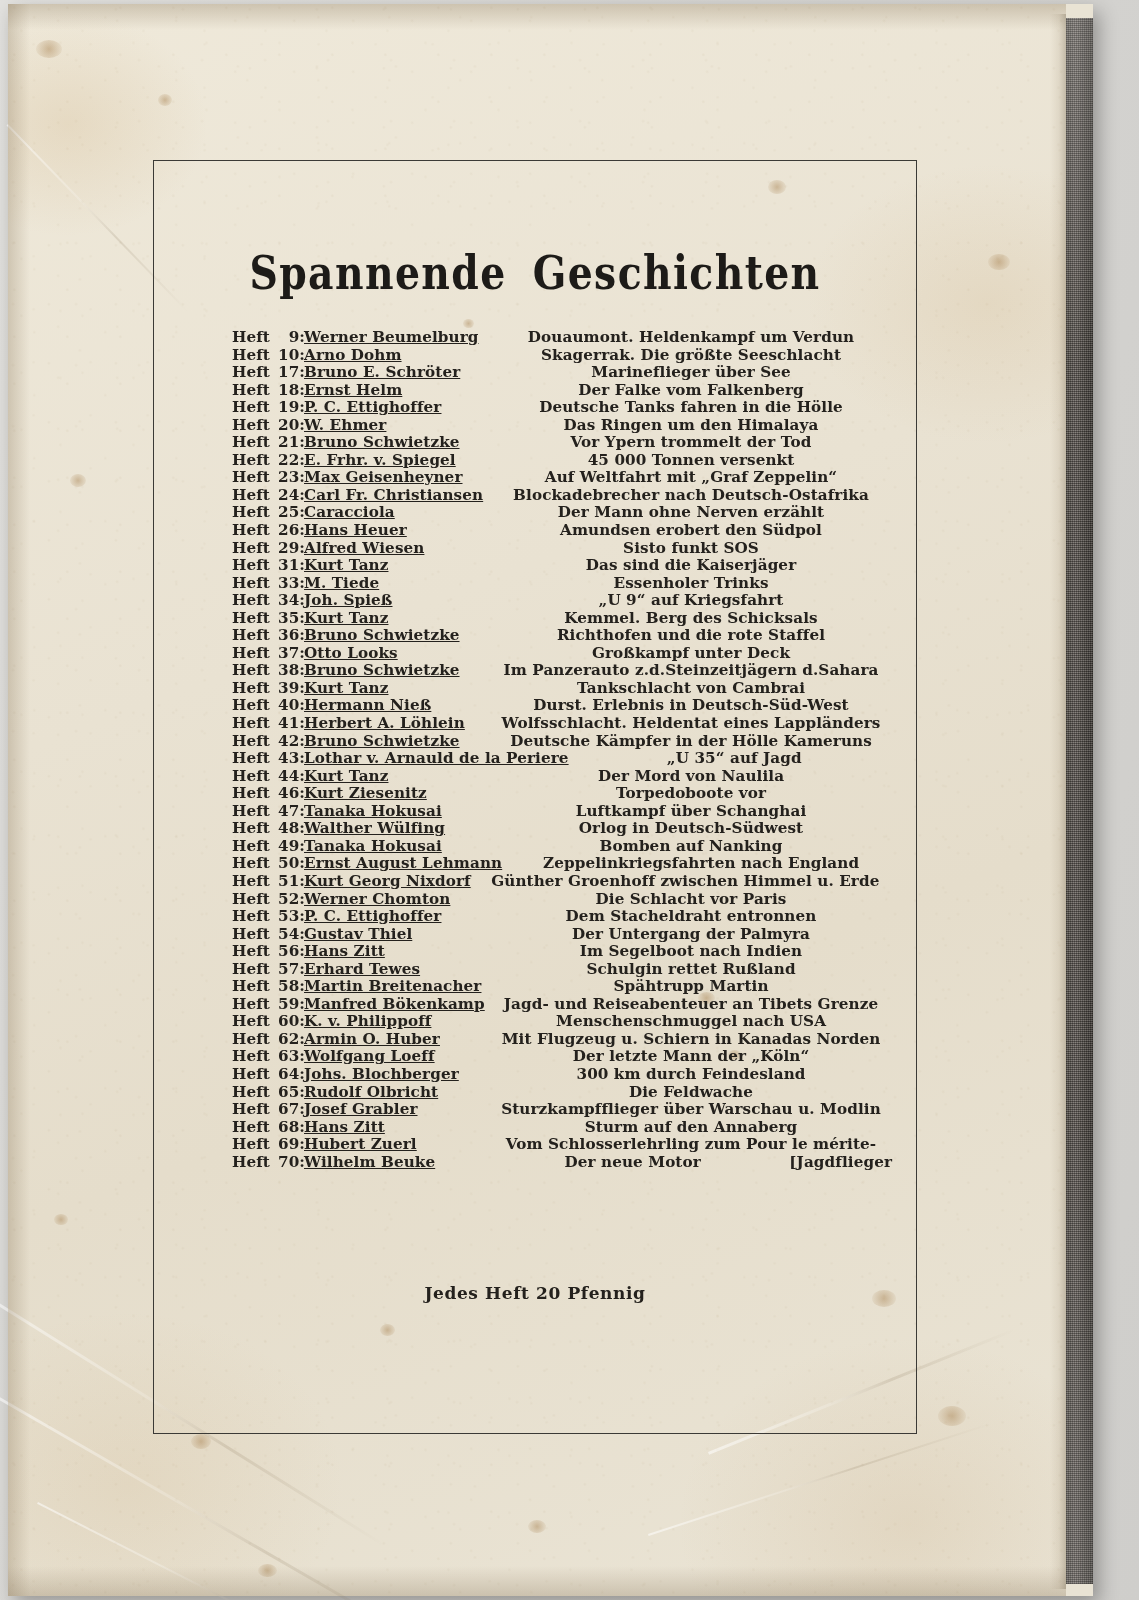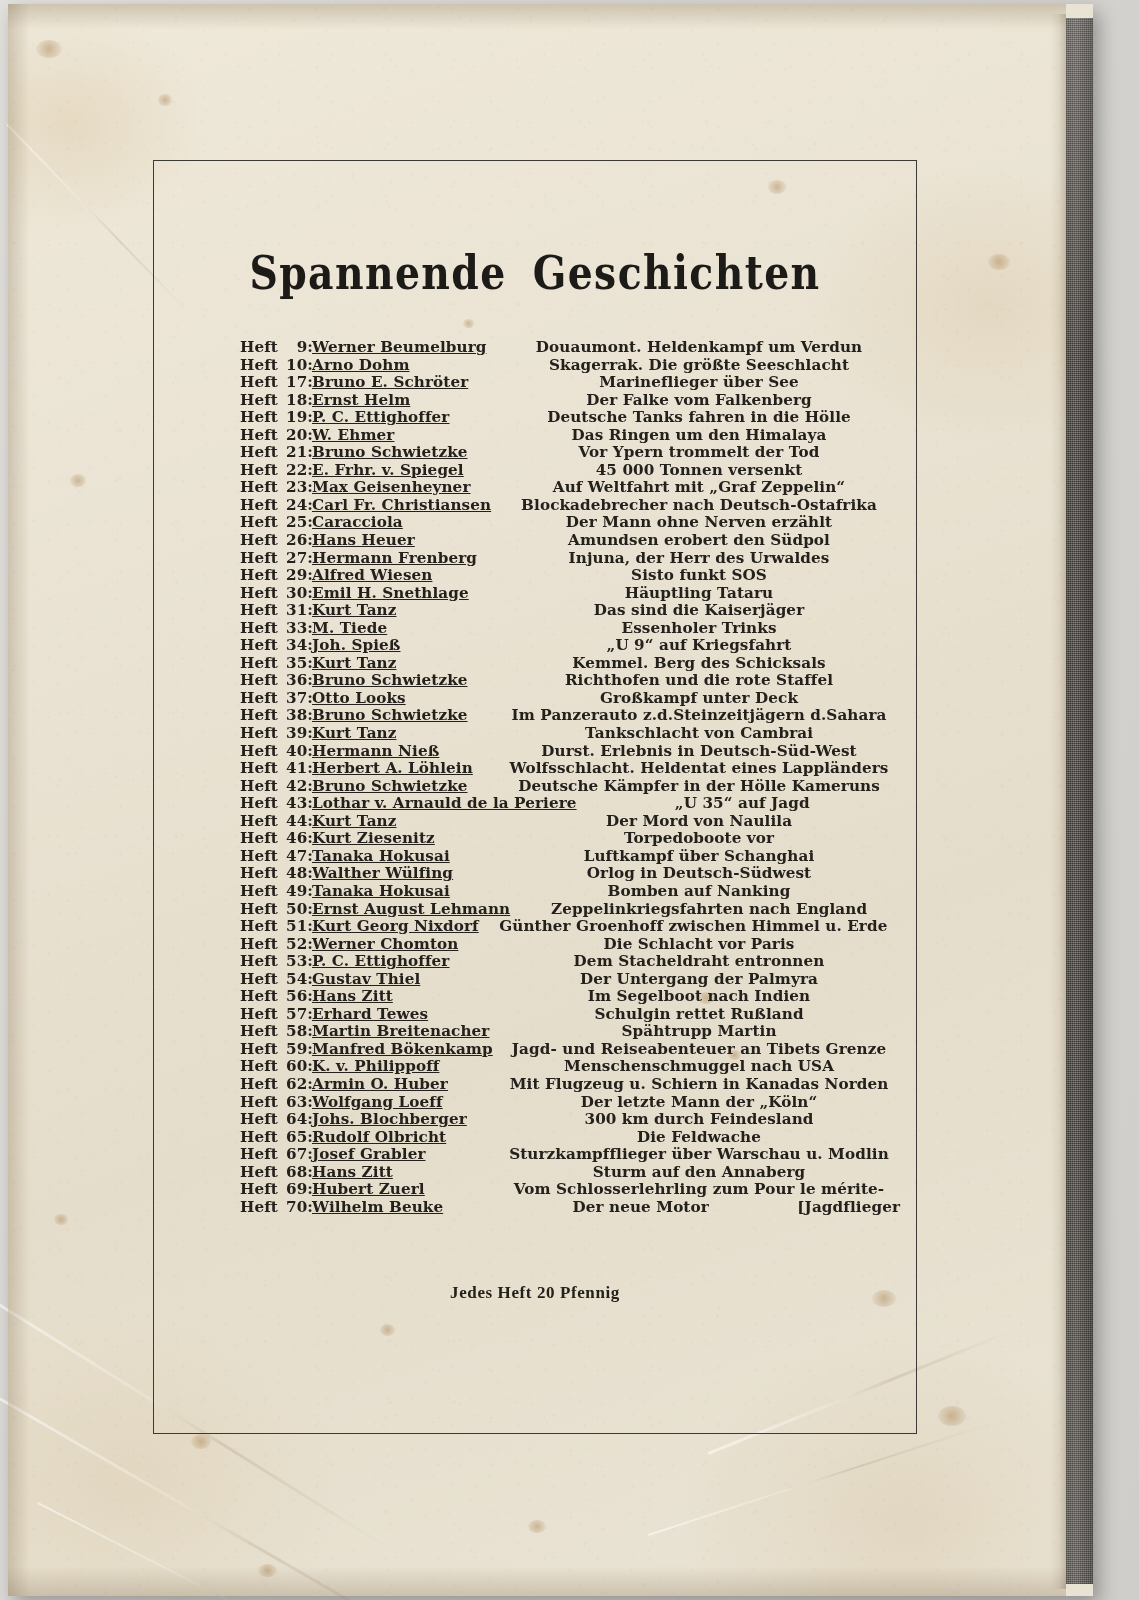--- a/index.html
+++ b/index.html
@@ -157,23 +157,22 @@
     color: #1d1b18;
     font-stretch: condensed;
     transform: scaleX(.93);
   }
   
   #title .word { display: inline-block; margin: 0 14px; }
 
   #list {
     position: absolute;
     left: 78px;
-    top: 178px;
+    top: 168px;
     width: 660px;
-    margin-left: 8px;
   }
   .row {
     display: flex;
     align-items: baseline;
     height: 17.55px;
     line-height: 17.55px;
     white-space: nowrap;
     color: #24211d;
     font-size: 15.2px;
     font-weight: 700;
@@ -204,21 +203,20 @@
   #footer {
     position: absolute;
     left: 0;
     right: 0;
     top: 1122px;
     text-align: center;
     font-size: 17px;
     font-weight: 700;
     letter-spacing: .6px;
     color: #24211d;
-    font-family: Liberation Serif, serif;
   }
 
   
   #list, #title, #footer { text-rendering: optimizeLegibility; }
 
   
   #top-shadow {
     position: absolute;
     left: 0; top: 0; width: 1058px; height: 26px;
     background: linear-gradient(180deg, rgba(120,100,70,.28) 0%, rgba(120,100,70,0) 100%);
@@ -337,33 +335,23 @@
               <span class="heft"><span>Heft </span><span class="num">25</span><span>:</span></span>
               <span class="author">Caracciola</span>
               <span class="title-col">Der Mann ohne Nerven erzählt</span>
             </div>
             <div class="row">
               <span class="heft"><span>Heft </span><span class="num">26</span><span>:</span></span>
               <span class="author">Hans Heuer</span>
               <span class="title-col">Amundsen erobert den Südpol</span>
             </div>
             <div class="row">
-              <span class="heft"><span>Heft </span><span class="num">27</span><span>:</span></span>
-              <span class="author">Hermann Frenberg</span>
-              <span class="title-col">Injuna, der Herr des Urwaldes</span>
-            </div>
-            <div class="row">
               <span class="heft"><span>Heft </span><span class="num">29</span><span>:</span></span>
               <span class="author">Alfred Wiesen</span>
               <span class="title-col">Sisto funkt SOS</span>
-            </div>
-            <div class="row">
-              <span class="heft"><span>Heft </span><span class="num">30</span><span>:</span></span>
-              <span class="author">Emil H. Snethlage</span>
-              <span class="title-col">Häuptling Tataru</span>
             </div>
             <div class="row">
               <span class="heft"><span>Heft </span><span class="num">31</span><span>:</span></span>
               <span class="author">Kurt Tanz</span>
               <span class="title-col">Das sind die Kaiserjäger</span>
             </div>
             <div class="row">
               <span class="heft"><span>Heft </span><span class="num">33</span><span>:</span></span>
               <span class="author">M. Tiede</span>
               <span class="title-col">Essenholer Trinks</span>

